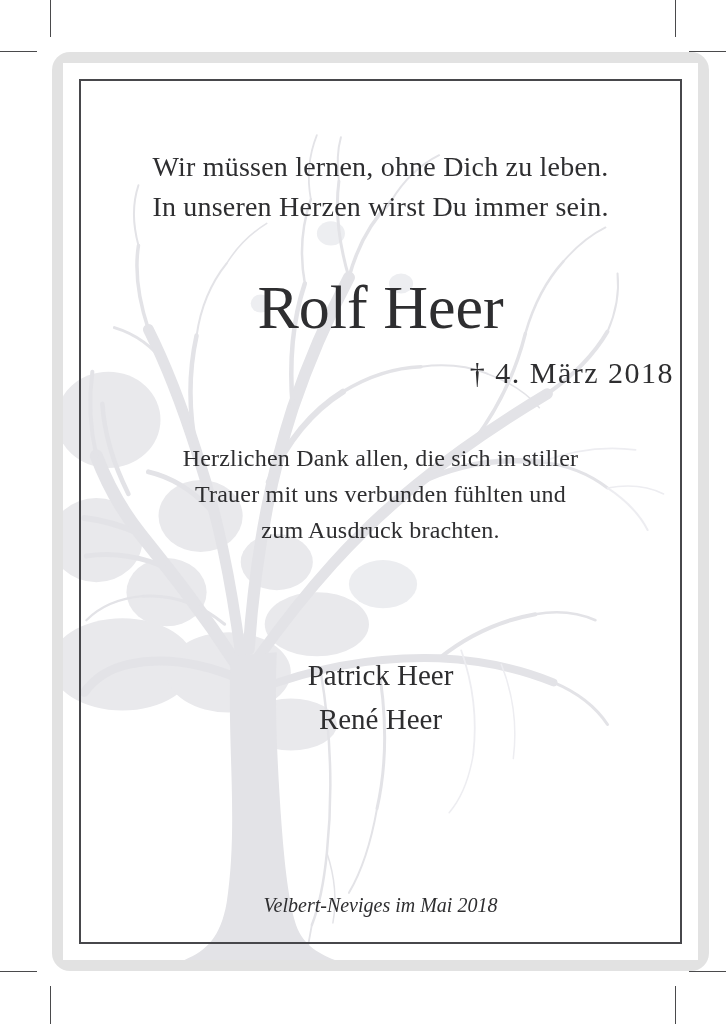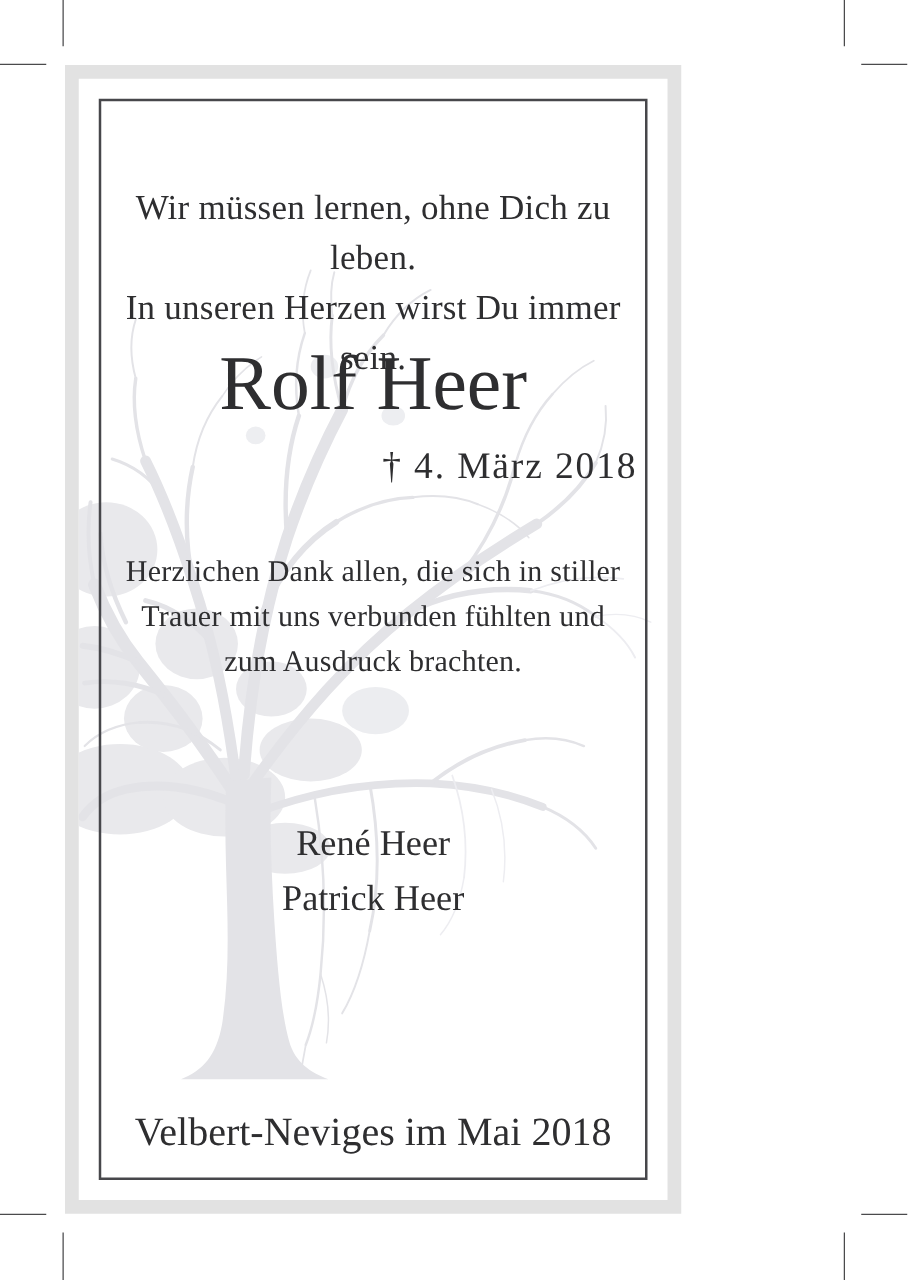--- a/index.html
+++ b/index.html
@@ -18,40 +18,41 @@
   .cm-tl-h{left:0;top:51px;}
   .cm-tr-v{left:675px;top:0;}
   .cm-tr-h{right:0;top:51px;}
   .cm-bl-h{left:0;top:971px;}
   .cm-bl-v{left:50px;bottom:0;height:38px;}
   .cm-br-h{right:0;top:971px;}
   .cm-br-v{left:675px;bottom:0;height:38px;}
 
   
   .card{
-    position:absolute;left:52px;top:52px;width:493px;height:919px;
+    position:absolute;left:52px;top:52px;width:657px;height:919px;
     background:#e2e2e2; 
+    border-radius:18px;
   }
   .card-inner{
     position:absolute;inset:11px;background:#ffffff;overflow:hidden;z-index:1;
   }
   .tree-svg{position:absolute;left:0;top:0;width:100%;height:100%;}
   .card-frame{
     position:absolute;inset:16px;border:2px solid #47474b;z-index:2;pointer-events:none;
   }
   .card-content{
     position:absolute;inset:0;z-index:3;color:#2e2e30;text-align:center;
   }
   .block{position:absolute;left:24px;right:24px;}
   .quote{top:84px;font-size:28px;line-height:40px;letter-spacing:.2px;}
   .deceased{top:199px;font-size:62px;line-height:66px;font-weight:400;margin:12px;}
   .death-date{top:292px;font-size:30px;line-height:36px;letter-spacing:1.5px;text-align:right;}
   .thanks{top:377px;font-size:24px;line-height:36px;letter-spacing:.2px;}
   .family{top:590px;font-size:29px;line-height:44px;}
-  .place-date{top:825px;font-size:32px;line-height:34px;}
+  .place-date{top:825px;font-size:20px;line-height:34px;font-style:italic;}
 </style>
 </head>
 <body>
 
 <div class="page">
 
   <div class="cm cm-v cm-tl-v"></div>
   <div class="cm cm-h cm-tl-h"></div>
   <div class="cm cm-v cm-tr-v"></div>
   <div class="cm cm-h cm-tr-h"></div>
@@ -150,22 +151,22 @@
 
         <div class="block death-date">† 4. März 2018</div>
 
         <div class="block thanks">
           <div>Herzlichen Dank allen, die sich in stiller</div>
           <div>Trauer mit uns verbunden fühlten und</div>
           <div>zum Ausdruck brachten.</div>
         </div>
 
         <div class="block family">
+          <div>Patrick Heer</div>
           <div>René Heer</div>
-          <div>Patrick Heer</div>
         </div>
 
         <div class="block place-date">Velbert-Neviges im Mai 2018</div>
 
       </div>
     </div>
   </div>
 </div>
 
 </body></html>

